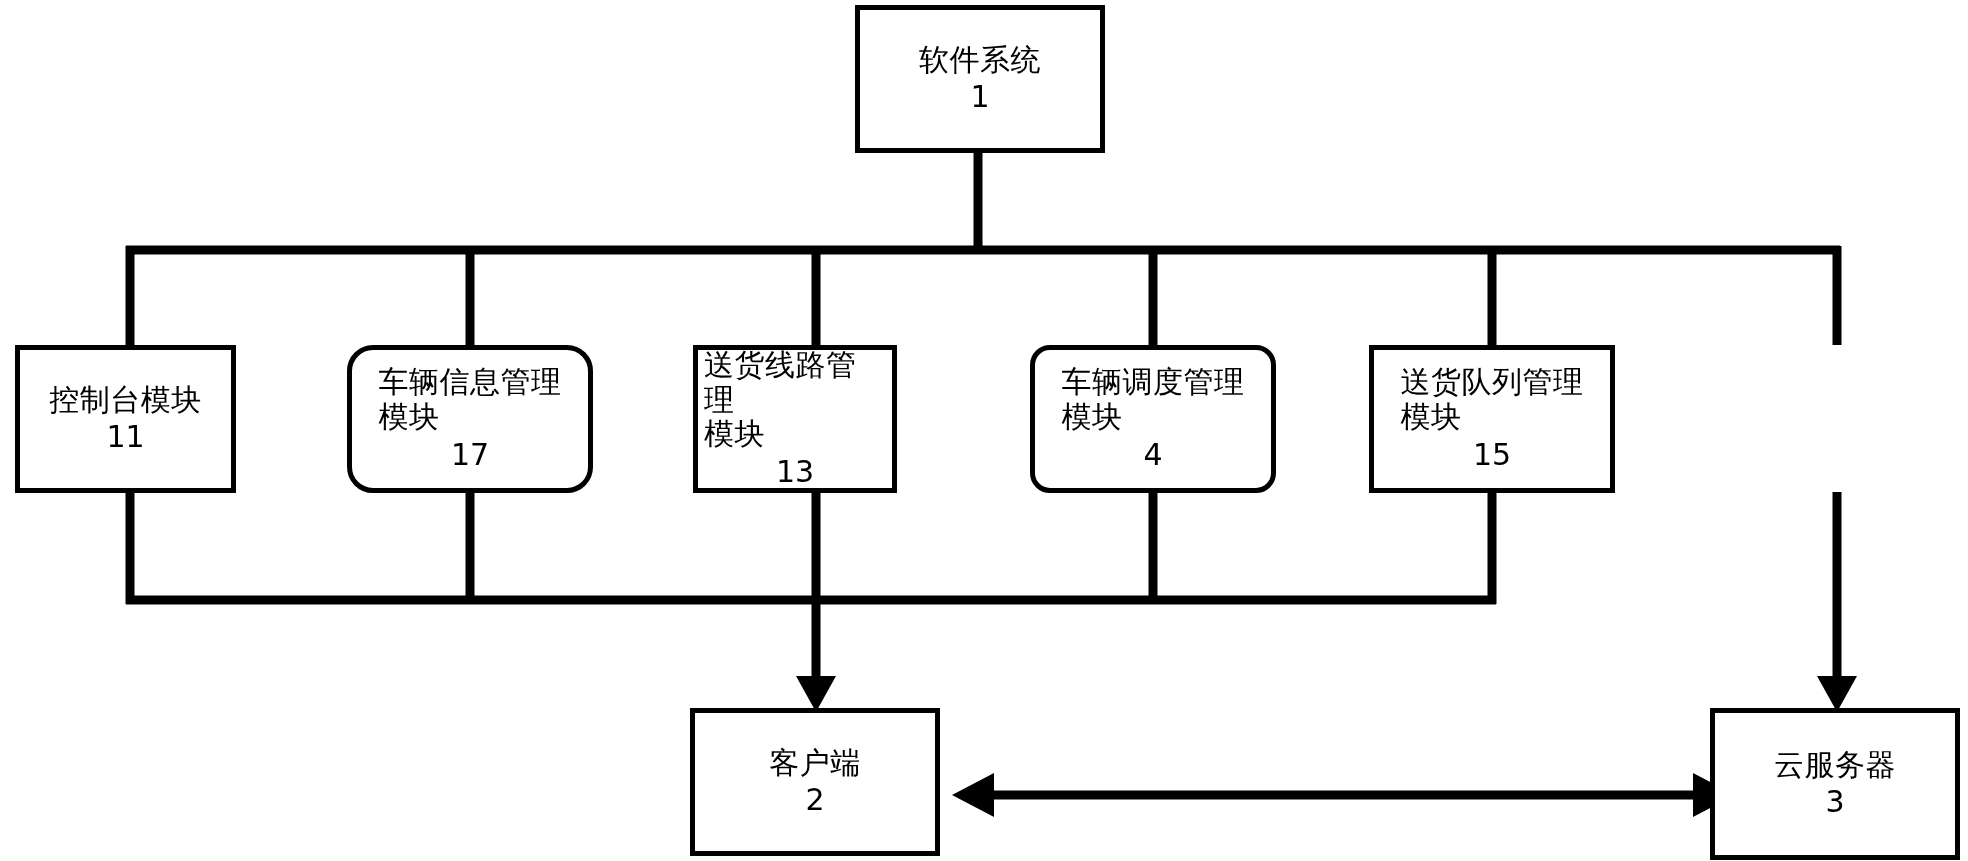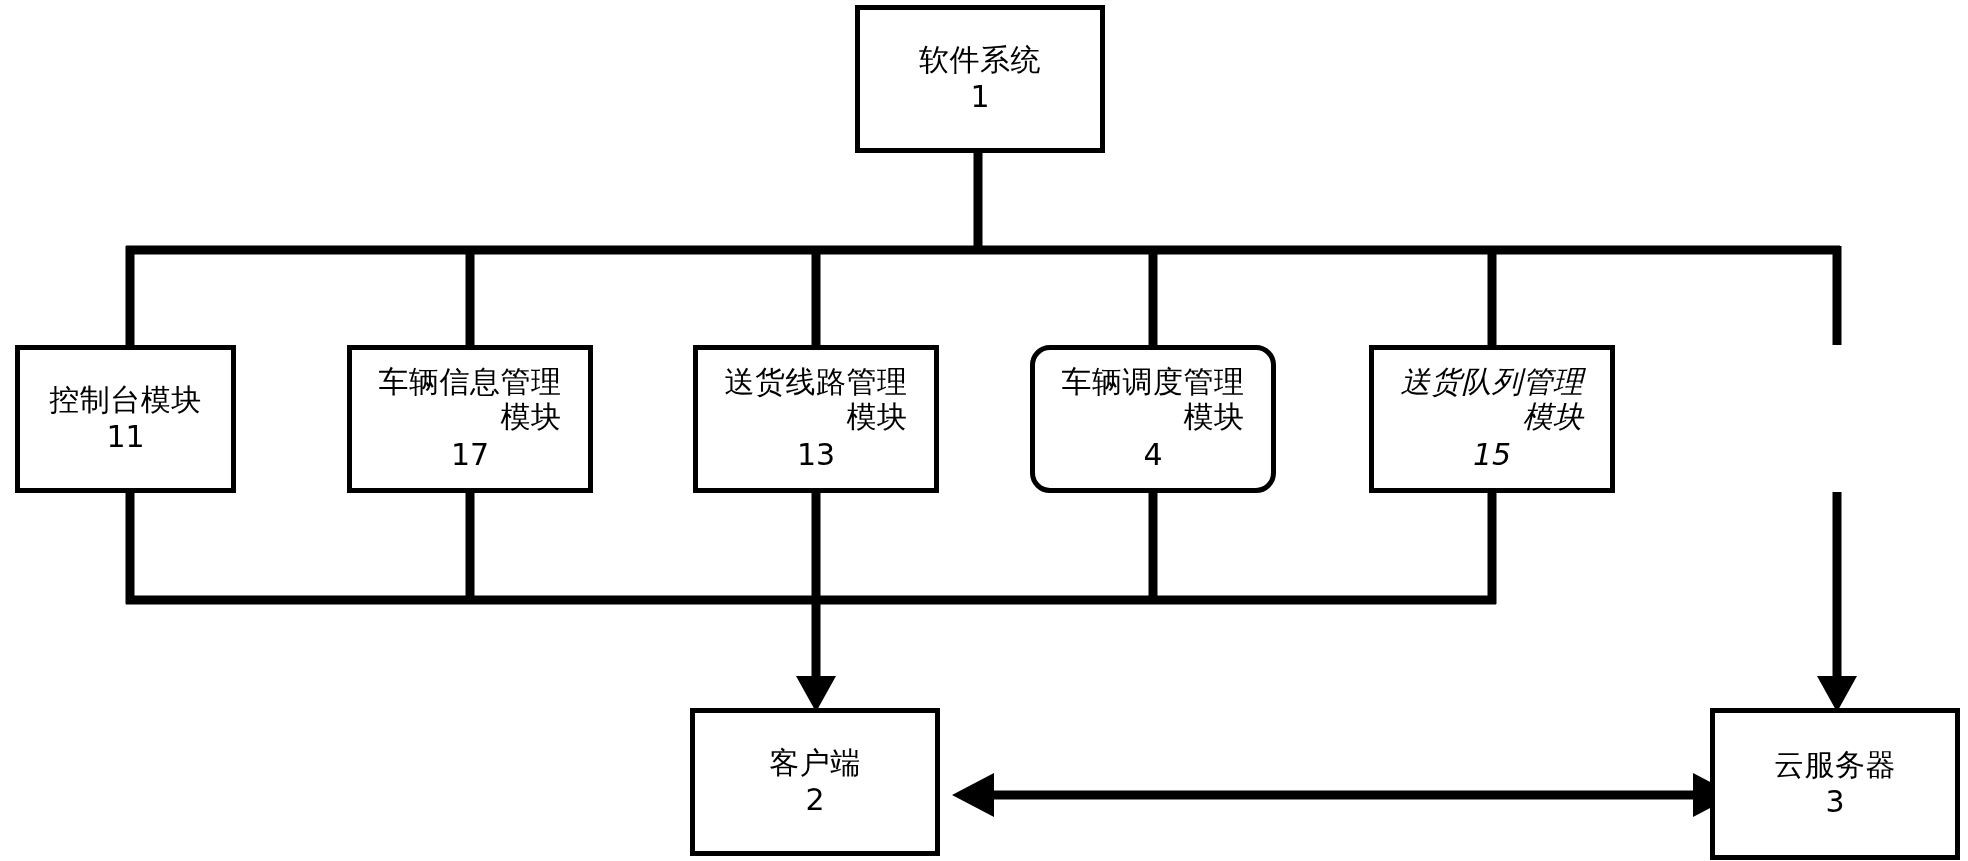--- a/index.html
+++ b/index.html
@@ -19,21 +19,21 @@
   }
   .node {
     position: absolute;
     box-sizing: border-box;
     border: 5px solid #000000;
     background: #ffffff;
     display: flex;
     flex-direction: column;
     align-items: center;
     justify-content: center;
-    text-align: right;
+    text-align: left;
     color: #000000;
     z-index: 3;
   }
   .node .node-title {
     font-size: 30px;
     line-height: 1.16;
     letter-spacing: 0.5px;
     font-weight: 400;
     white-space: pre-line;
     padding: 0 6px;
@@ -97,39 +97,39 @@
   <div class="node" style="left:855px; top:5px; width:250px; height:148px;">
     <div class="node-title">软件系统</div>
     <div class="node-num">1</div>
   </div>
 
   <div class="node" style="left:15px; top:345px; width:221px; height:148px;">
     <div class="node-title">控制台模块</div>
     <div class="node-num">11</div>
   </div>
 
-  <div class="node" style="left:347px; top:345px; width:246px; height:148px;">
+  <div class="node" style="left:347px; top:345px; width:246px; height:148px;border-radius:26px;">
     <div class="node-title">车辆信息管理
 模块</div>
     <div class="node-num">17</div>
   </div>
 
-  <div class="node" style="left:693px; top:345px; width:246px; height:148px;">
+  <div class="node" style="left:693px; top:345px; width:204px; height:148px;">
     <div class="node-title">送货线路管理
 模块</div>
     <div class="node-num">13</div>
   </div>
 
   <div class="node" style="left:1030px; top:345px; width:246px; height:148px;border-radius:20px;">
     <div class="node-title">车辆调度管理
 模块</div>
     <div class="node-num">4</div>
   </div>
 
-  <div class="node" style="left:1369px; top:345px; width:246px; height:148px;font-style:italic;">
+  <div class="node" style="left:1369px; top:345px; width:246px; height:148px;">
     <div class="node-title">送货队列管理
 模块</div>
     <div class="node-num">15</div>
   </div>
 
 
   <div class="node" style="left:690px; top:708px; width:250px; height:148px;">
     <div class="node-title">客户端</div>
     <div class="node-num">2</div>
   </div>

